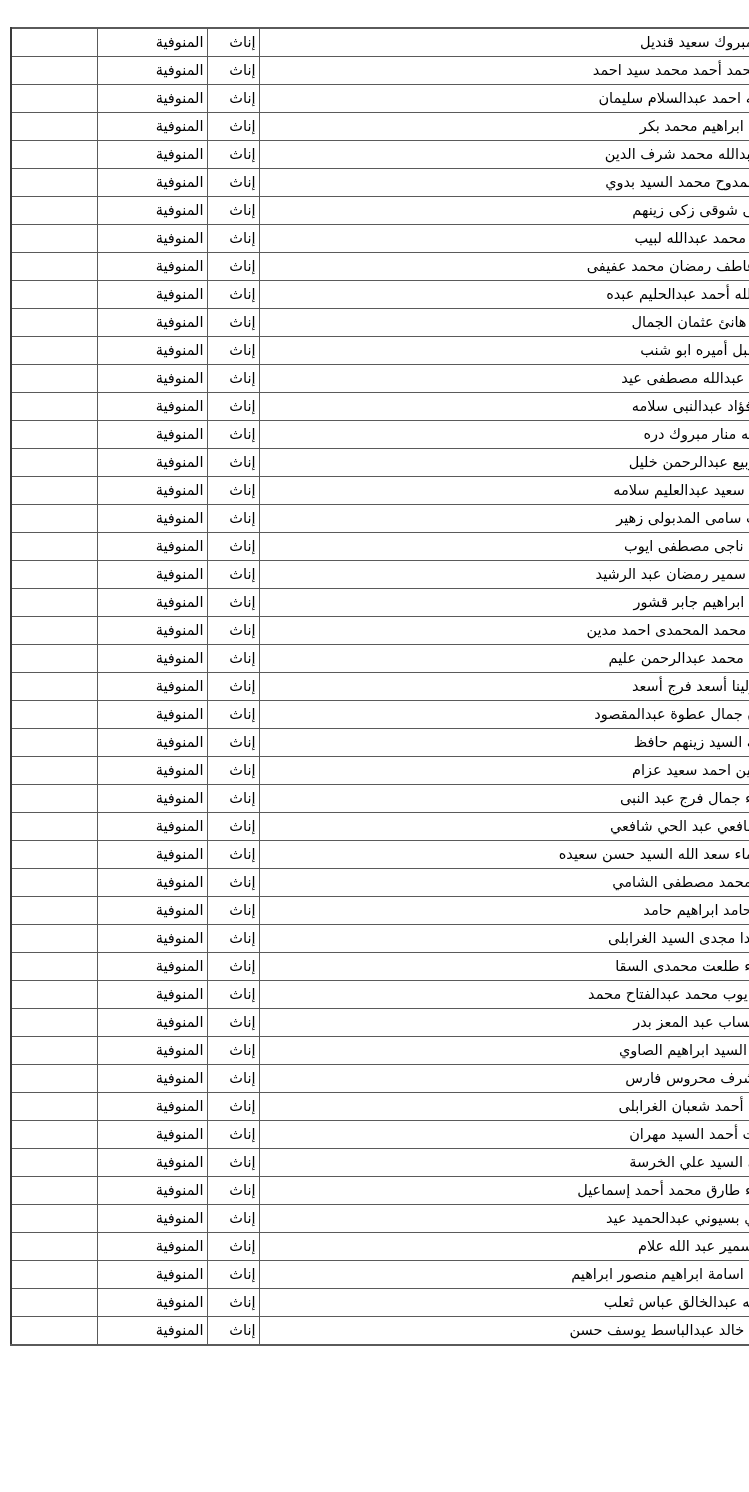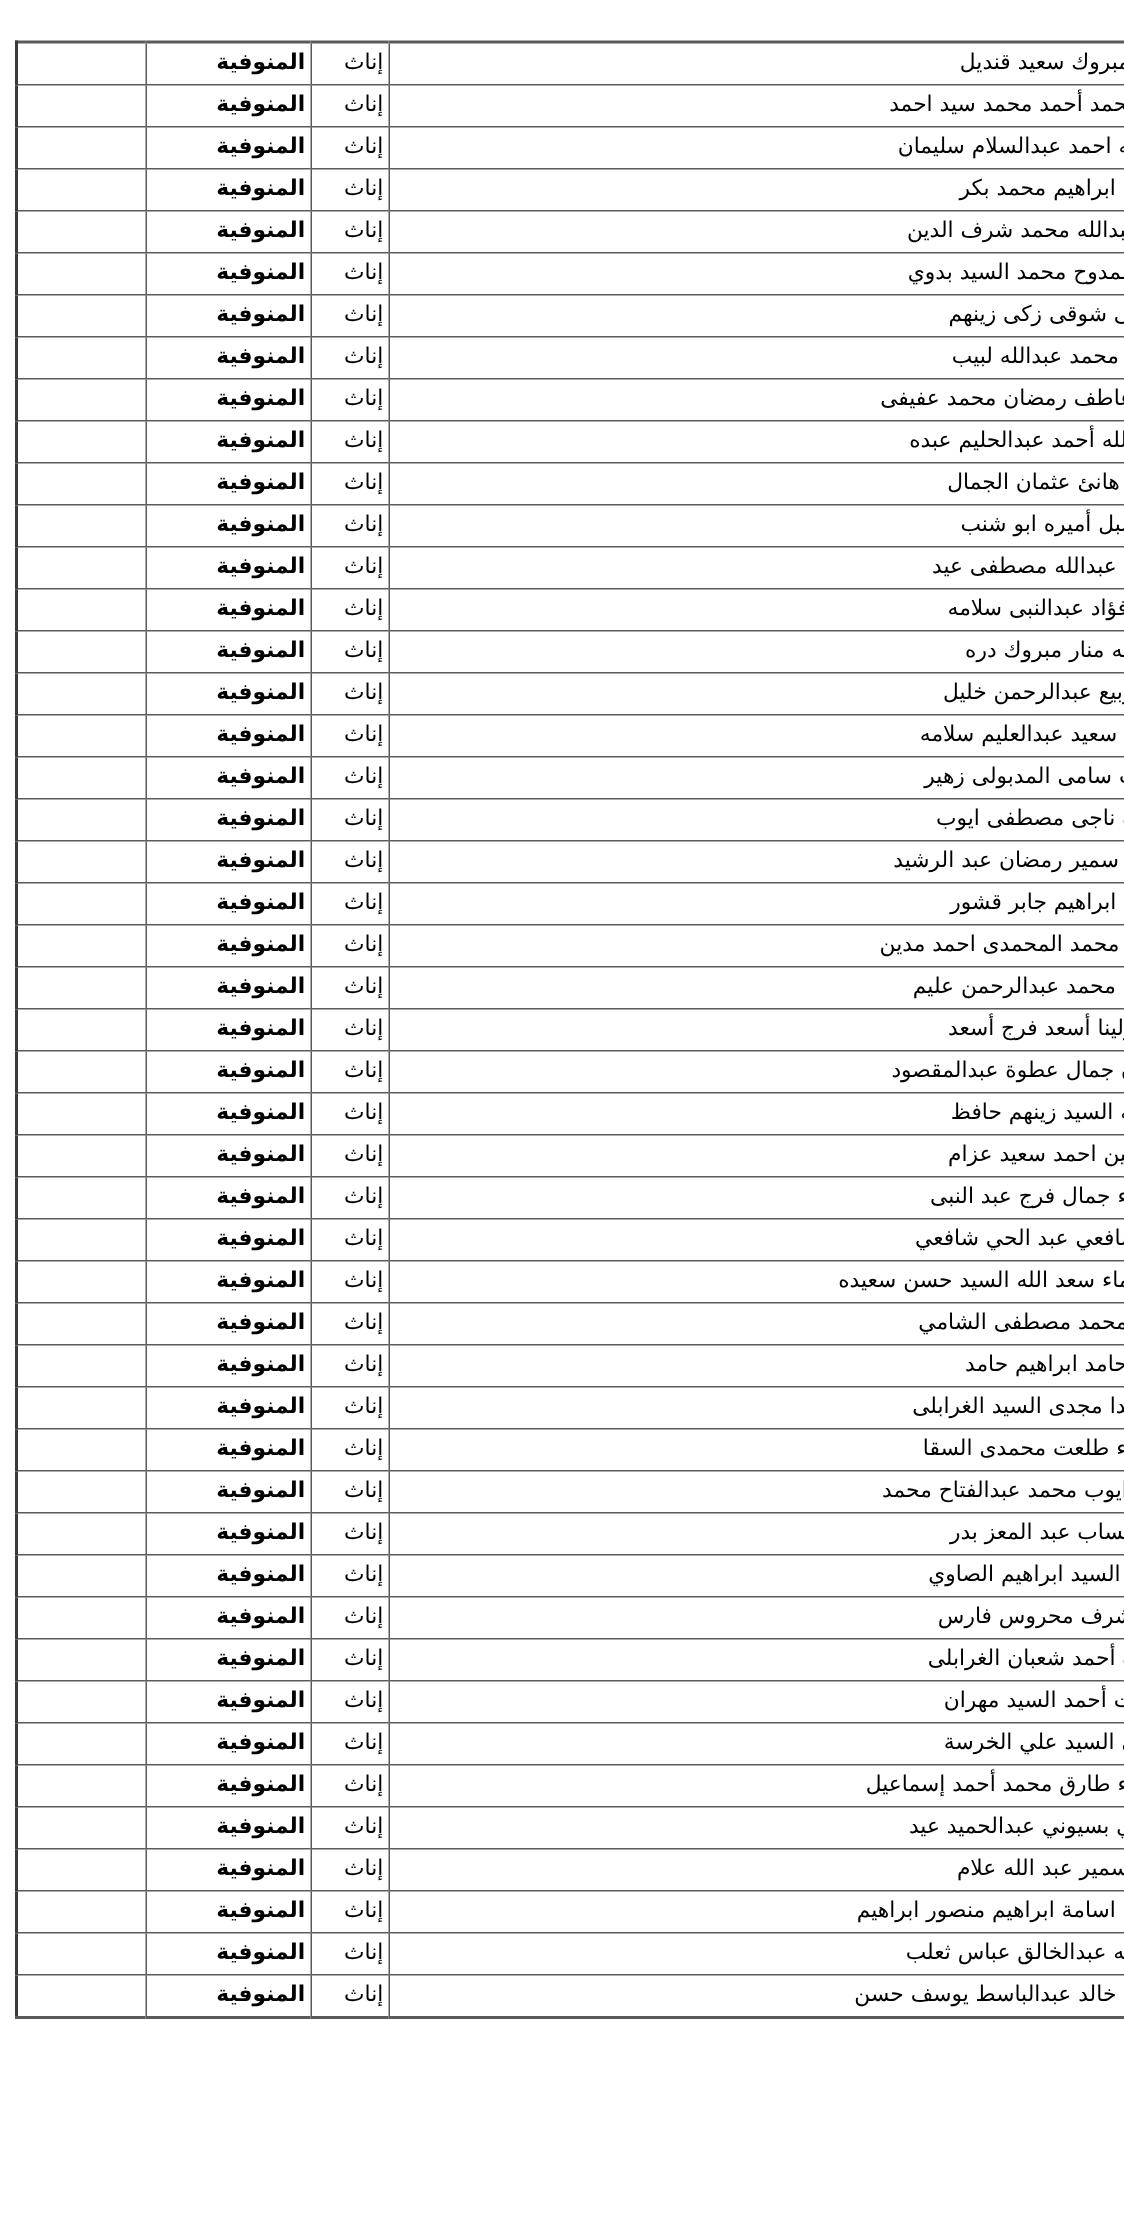--- a/index.html
+++ b/index.html
@@ -68,21 +68,20 @@
   .col-gender {
     width: 52px;
     padding-right: 4px;
   }
 
   
   .col-gov {
     width: 110px;
     text-align: right;
     padding-right: 4px;
-    font-weight: bold;
   }
 
   
   .col-blank {
     width: 86px;
     border-left: 2px solid #3a3a3a !important;
   }
 
   .names-table tr:first-child td {
     border-top: 2px solid #5a5a5a;

